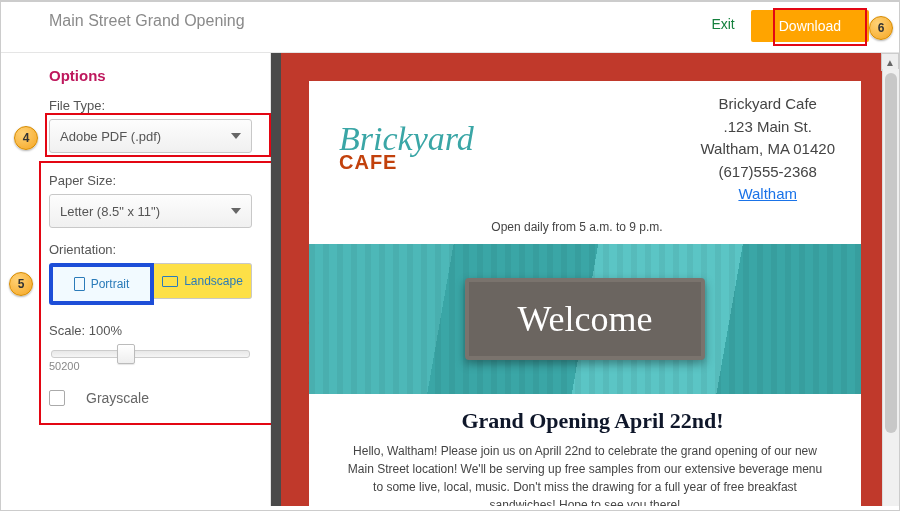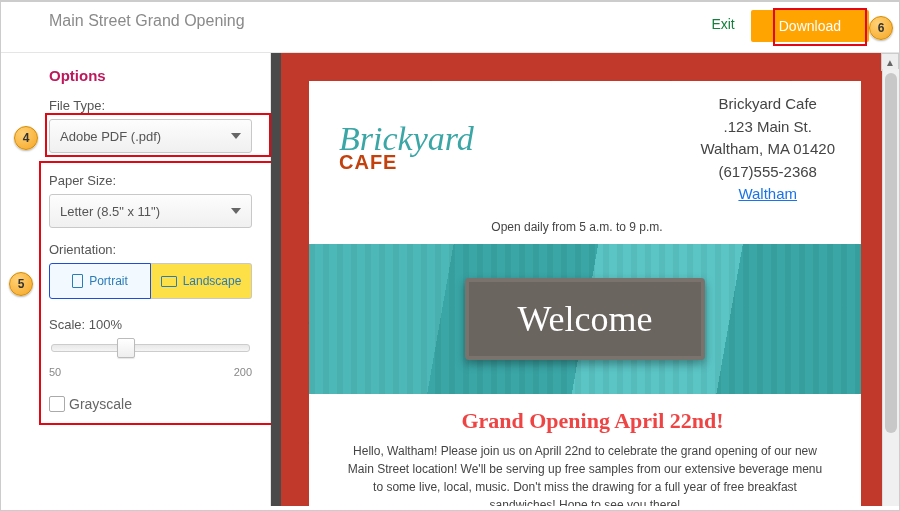--- a/index.html
+++ b/index.html
@@ -16,44 +16,44 @@
 .options h3{margin:0 0 14px 0;font-size:15px;color:#be185d;font-weight:600}
 .label{font-size:13px;color:#555;margin:8px 0 6px 0}
 .dropdown{width:100%;height:34px;border:1px solid #c8c8c8;border-radius:3px;background:linear-gradient(#fdfdfd,#f0f0f0);display:flex;align-items:center;justify-content:space-between;padding:8px 10px;box-sizing:border-box;font-size:13px;color:#555;cursor:pointer}
 .caret{width:0;height:0;border-left:5px solid transparent;border-right:5px solid transparent;border-top:6px solid #666}
 .hl-4{border:2px solid #e30613;position:absolute;left:44px;top:60px;width:222px;height:40px;pointer-events:none}
 .hl-5{border:2px solid #e30613;position:absolute;left:38px;top:108px;width:236px;height:260px;pointer-events:none}
 .orient-row{display:flex;gap:0;margin-top:4px}
 .orient-btn{flex:1;height:34px;display:flex;align-items:center;justify-content:center;gap:6px;border:1px solid #c8c8c8;font-size:12px;color:#555;cursor:pointer;background:#fde047}
 .orient-btn:first-child{border-radius:3px 0 0 3px}
 .orient-btn:last-child{border-radius:0 3px 3px 0;border-left:none}
-.orient-btn.active{border:1px solid #1d4ed8;color:#2b7bb9;background:#f2faff}
+.orient-btn.active{border:4px solid #1d4ed8;color:#2b7bb9;background:#f2faff}
 .orient-btn:not(.active){color:#2b7bb9}
 .orient-icon{display:inline-block;border:1.5px solid currentColor;border-radius:1px}
 .slider-wrap{margin-top:8px}
 .slider-track{position:relative;height:6px;background:linear-gradient(#e8e8e8,#f5f5f5);border:1px solid #ccc;border-radius:3px;margin:12px 2px 2px 2px}
 .slider-thumb{position:absolute;top:-7px;width:16px;height:18px;background:linear-gradient(#fff,#eee);border:1px solid #bbb;border-radius:2px;box-shadow:0 1px 1px rgba(0,0,0,.1);cursor:pointer}
-.slider-labels{display:flex;justify-content:space-between;font-size:11px;color:#888;margin-top:14px}
-.check-row{display:flex;gap:4px;margin-top:18px;font-size:14px;color:#666}
+.slider-labels{display:flex;justify-content:flex-start;font-size:11px;color:#888;margin-top:2px}
+.check-row{display:flex;gap:21px;margin-top:18px;font-size:14px;color:#666}
 .checkbox{width:14px;height:14px;border:1px solid #aaa;border-radius:2px;cursor:pointer}
 .preview{flex:1;background:#4a4a4a;position:relative;overflow:hidden}
 .preview-inner{position:absolute;inset:0;overflow-y:auto}
 .page-wrap{background:#c0392b;margin:0 10px 10px 10px;padding:28px 28px 0 28px;box-sizing:border-box;background-image:radial-gradient(circle at 30px 30px,rgba(150,30,30,.3) 2px,transparent 3px),radial-gradient(circle at 90px 80px,rgba(150,30,30,.3) 2px,transparent 3px);background-size:120px 120px}
 .email{background:#fff;min-height:380px}
 .eh{display:flex;padding:12px 26px 8px 30px;align-items:center}
 .logo{flex:1}
 .logo .b1{font-family:"Brush Script MT",cursive;font-size:34px;font-style:italic;color:#3aa6a6;line-height:.9}
 .logo .b2{font-size:20px;font-weight:700;color:#c2410c;letter-spacing:1px;margin-top:-4px}
 .addr{text-align:center;font-size:15px;color:#444;line-height:1.5}
 .addr a{color:#1a73e8;text-decoration:underline}
 .tagline{text-align:center;font-size:12px;color:#444;padding:6px 16px 10px 0}
 .hero{height:150px;background:linear-gradient(100deg,#4db8b8 0 25%,#3aa6a6 25% 50%,#5bc5c5 50% 75%,#3aa6a6 75% 100%);display:flex;align-items:center;justify-content:center;position:relative}
 .hero::before{content:"";position:absolute;inset:0;background:repeating-linear-gradient(90deg,rgba(0,0,0,.05) 0 6px,transparent 6px 14px)}
 .sign{background:#6b6560;padding:16px 48px;border-radius:4px;color:#fff;font-family:"Brush Script MT",cursive;font-size:36px;box-shadow:0 4px 10px rgba(0,0,0,.35);border:4px solid #7a736d;position:relative;z-index:1}
-.h2{text-align:center;color:#ef4444;font-family:Georgia,serif;font-size:22px;font-weight:700;margin:14px 0 8px 15px}
+.h2{text-align:center;color:#0f172a;font-family:Georgia,serif;font-size:22px;font-weight:700;margin:14px 0 8px 15px}
 .body-text{font-size:12px;color:#444;text-align:center;padding:0 34px 14px 34px;line-height:1.5}
 .scrollup{position:absolute;top:0;right:0;width:16px;height:16px;background:#eee;display:flex;align-items:center;justify-content:center;font-size:10px;color:#666;border:1px solid #ccc}
 .scrollbar{position:absolute;right:0;top:16px;bottom:0;width:16px;background:#f0f0f0;border-left:1px solid #ddd}
 .scrollthumb{position:absolute;right:2px;top:4px;width:12px;height:360px;background:#c8c8c8;border-radius:6px}
 .callout{position:absolute;width:22px;height:22px;border-radius:50%;background:radial-gradient(circle at 35% 30%,#ffd277,#f5a623);border:1px solid #d68b00;color:#333;font-size:12px;font-weight:600;display:flex;align-items:center;justify-content:center;box-shadow:0 1px 2px rgba(0,0,0,.3)}
 </style>
 </head>
 <body>
 <div class="frame">
 

